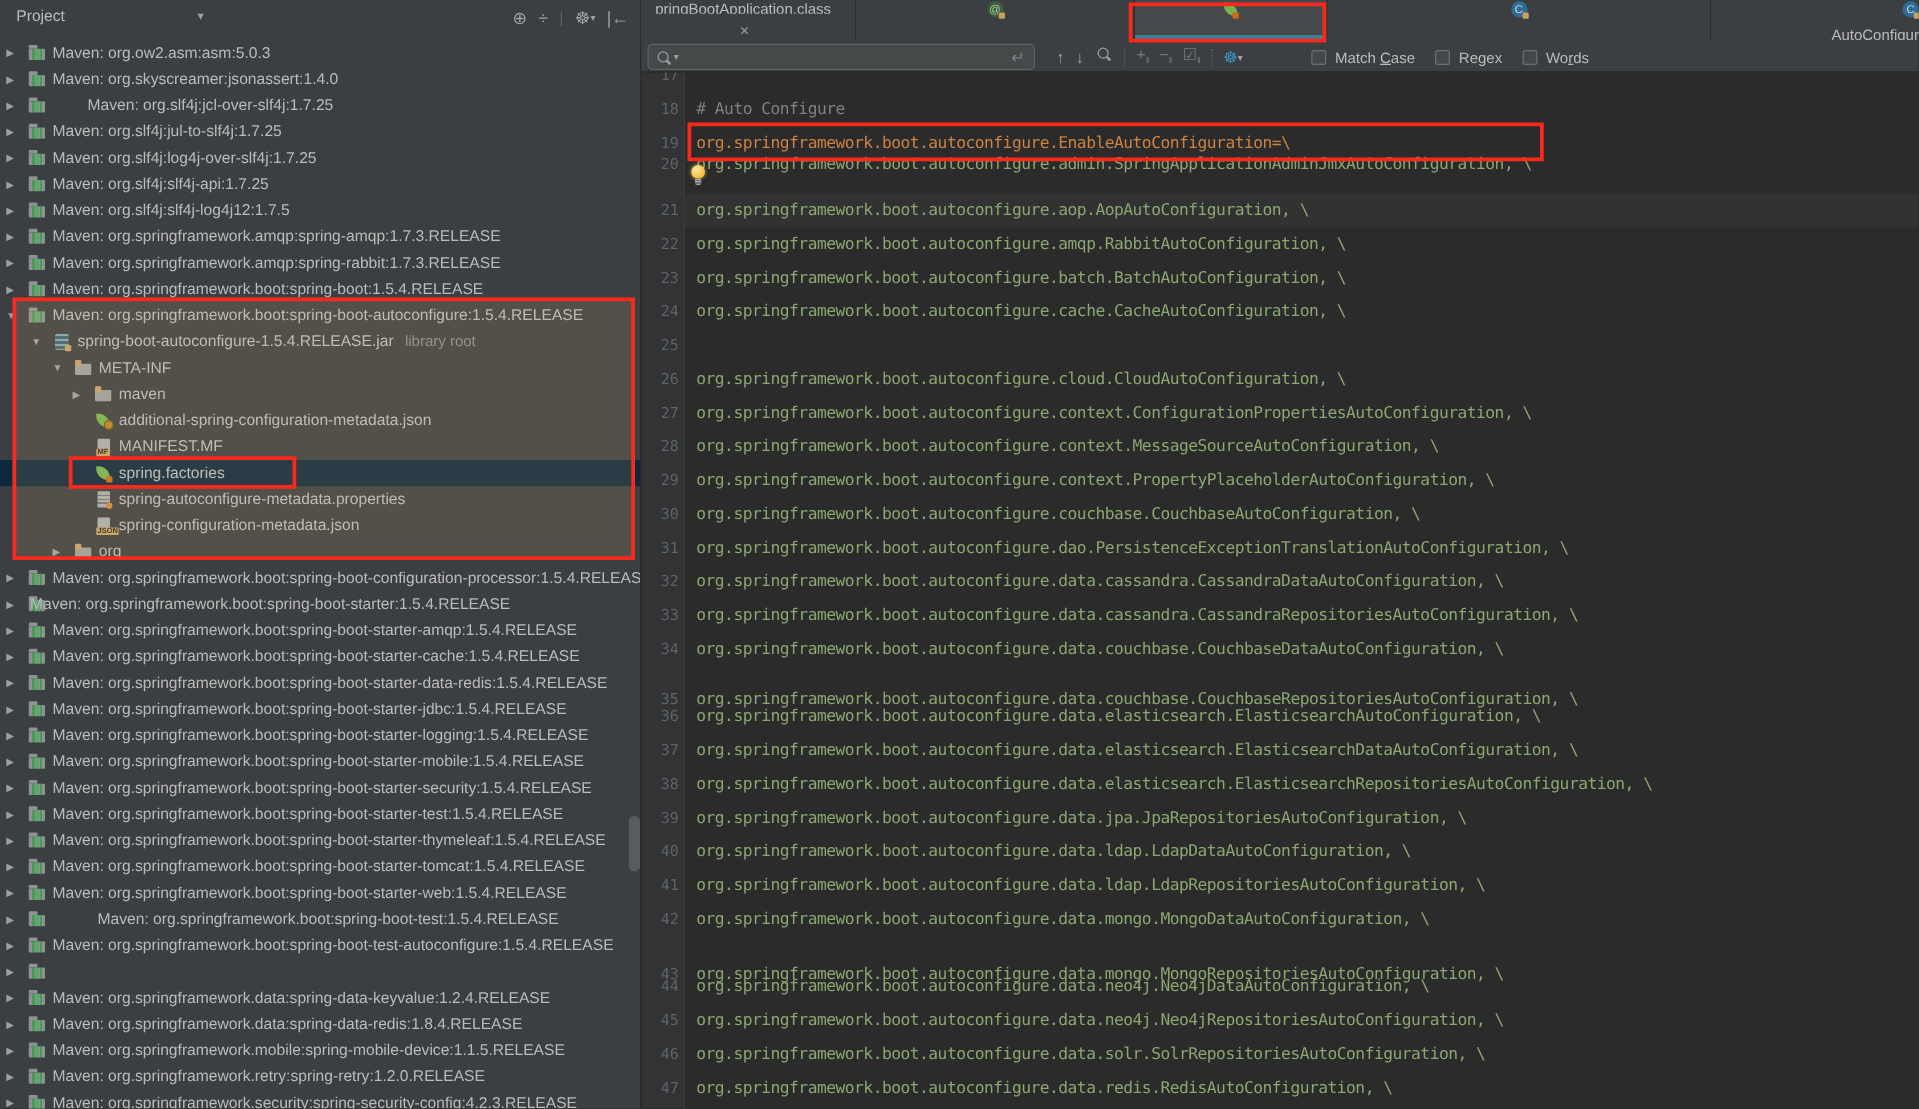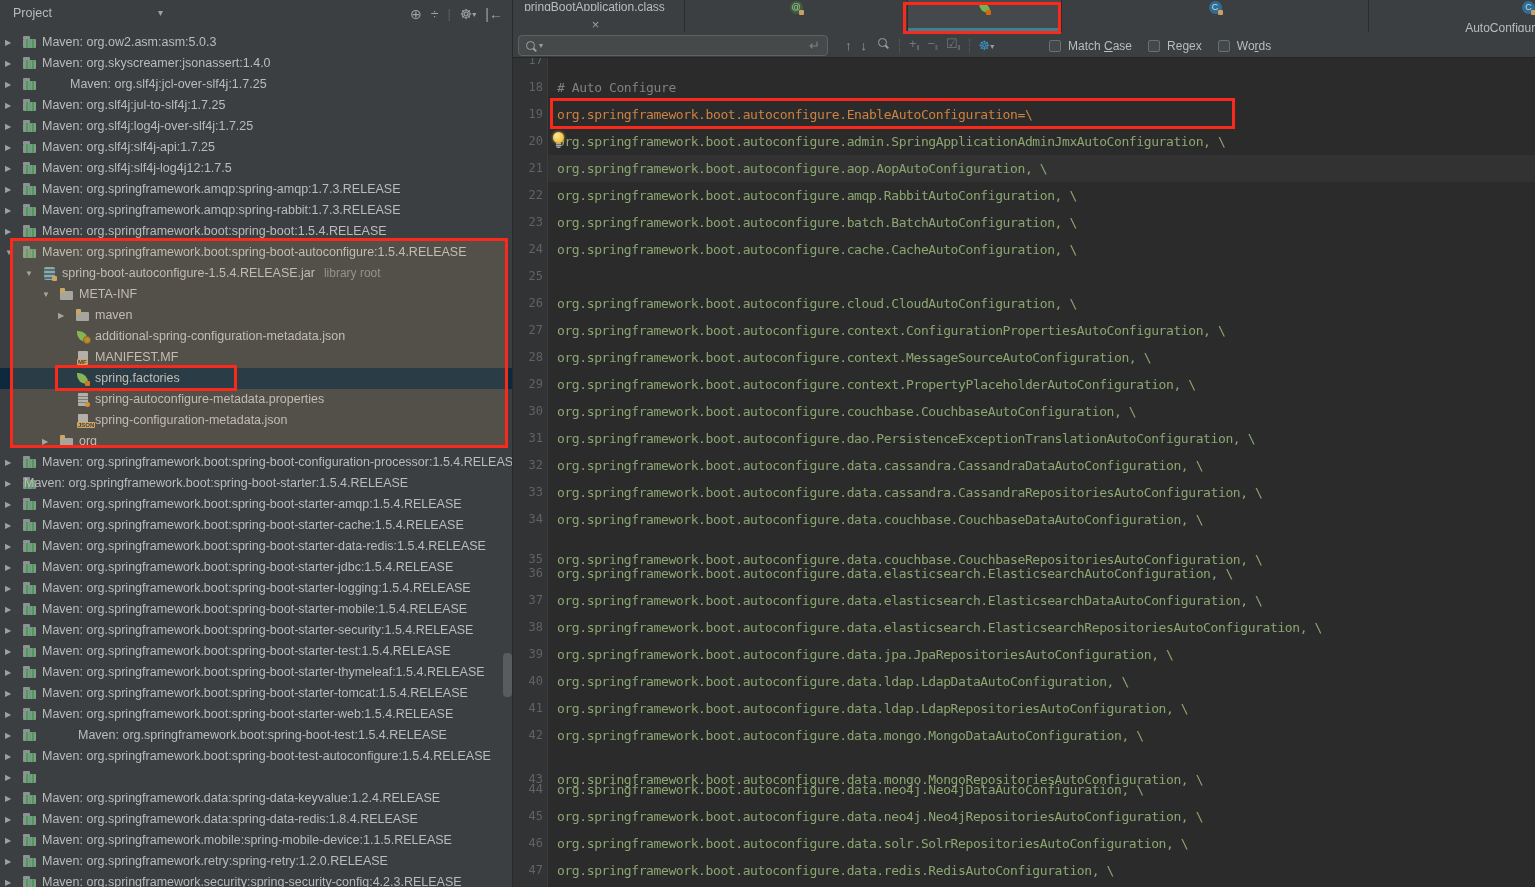--- a/index.html
+++ b/index.html
@@ -414,21 +414,21 @@
             <span class="ltext v"></span>
           </div>
           <div class="crow" style="top: 16px;">
             <span class="lnum">18</span>
             <span class="ltext c"># Auto Configure</span>
           </div>
           <div class="crow" style="top: 43px;">
             <span class="lnum">19</span>
             <span class="ltext k">org.springframework.boot.autoconfigure.EnableAutoConfiguration=\</span>
           </div>
-          <div class="crow" style="top: 70px;">
+          <div class="crow" style="top: 60px;">
             <span class="lnum">20</span>
             <span class="ltext v">org.springframework.boot.autoconfigure.admin.SpringApplicationAdminJmxAutoConfiguration, \</span>
           </div>
           <div class="crow" style="top: 97px;">
             <div class="band"></div>
             <span class="lnum">21</span>
             <span class="ltext v">org.springframework.boot.autoconfigure.aop.AopAutoConfiguration, \</span>
           </div>
           <div class="crow" style="top: 124px;">
             <span class="lnum">22</span>

